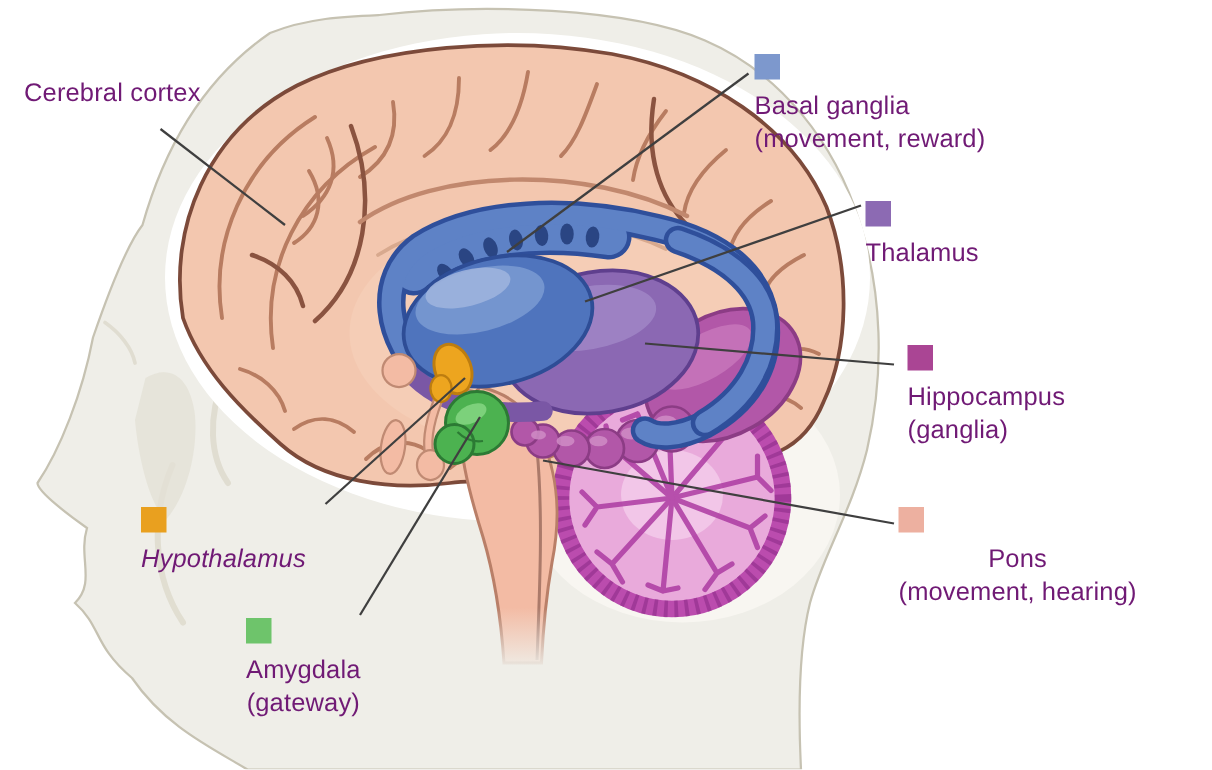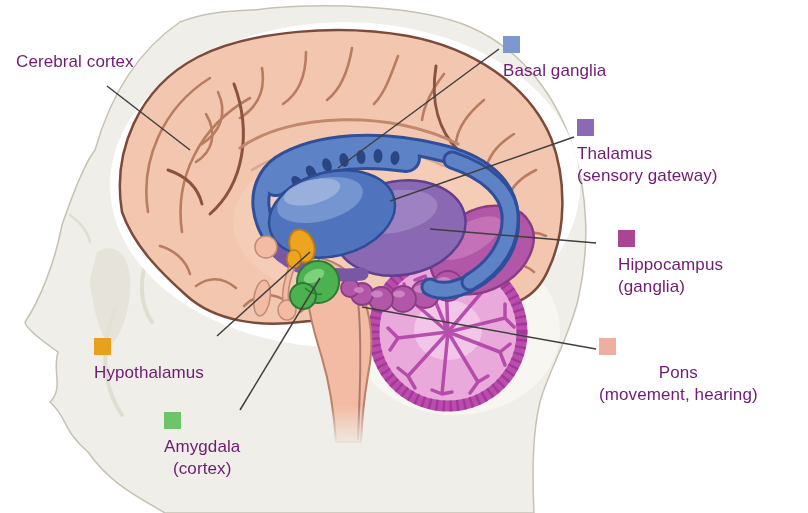--- a/index.html
+++ b/index.html
@@ -5,25 +5,25 @@
   html,body{margin:0;padding:0;background:#ffffff;}
   #stage{position:relative;width:808px;height:513px;background:#ffffff;overflow:hidden;
          font-family:"Liberation Sans", sans-serif;}
   #art{position:absolute;left:0;top:0;}
   .label{position:absolute;display:flex;gap:7px;color:#701a75;
          font-size:17px;line-height:22px;letter-spacing:.1px;flex-direction:column;}
   .swatch{width:17px;height:17px;margin-top:2px;flex:none;display:inline-block;}
   .ltext{display:flex;flex-direction:column;}
   .lbl-cortex{left:16px;top:51px;}
   .lbl-basal{left:503px;top:34px;}
-  .lbl-thalamus{left:577px;top:117px;}
-  .lbl-hippocampus{left:618px;top:228px;}
+  .lbl-thalamus{left:577px;top:132px;}
+  .lbl-hippocampus{left:605px;top:228px;}
   .lbl-pons{left:599px;top:336px;text-align:center;}
   .lbl-hypothalamus{left:94px;top:336px;}
-  .lbl-hypothalamus .ltext{width:138px;}
+  .lbl-hypothalamus .ltext{width:138px;font-style:italic;}
   .lbl-amygdala{left:164px;top:410px;text-align:center;}
 </style>
 </head>
 <body>
 
 <div id="stage">
 
   <svg id="art" width="808" height="513" viewBox="0 0 808 513">
     <defs>
       <linearGradient id="fade" x1="0" y1="0" x2="0" y2="1">
@@ -201,28 +201,28 @@
   <div class="label lbl-cortex">
     <div class="ltext">
       <span>Cerebral cortex</span>
     </div>
   </div>
 
   <div class="label lbl-basal">
     <span class="swatch" style="background: rgb(125, 152, 205);"></span>
     <div class="ltext">
       <span>Basal ganglia</span>
+      <span>(movement, reward)</span>
     </div>
   </div>
 
   <div class="label lbl-thalamus">
     <span class="swatch" style="background: rgb(140, 106, 179);"></span>
     <div class="ltext">
       <span>Thalamus</span>
-      <span>(sensory gateway)</span>
     </div>
   </div>
 
   <div class="label lbl-hippocampus">
     <span class="swatch" style="background: rgb(170, 69, 148);"></span>
     <div class="ltext">
       <span>Hippocampus</span>
       <span>(ganglia)</span>
     </div>
   </div>
@@ -239,17 +239,17 @@
     <span class="swatch" style="background: rgb(233, 160, 31);"></span>
     <div class="ltext">
       <span>Hypothalamus</span>
     </div>
   </div>
 
   <div class="label lbl-amygdala">
     <span class="swatch" style="background: rgb(110, 196, 107);"></span>
     <div class="ltext">
       <span>Amygdala</span>
-      <span>(cortex)</span>
+      <span>(gateway)</span>
     </div>
   </div>
 
 </div>
 
 </body></html>

